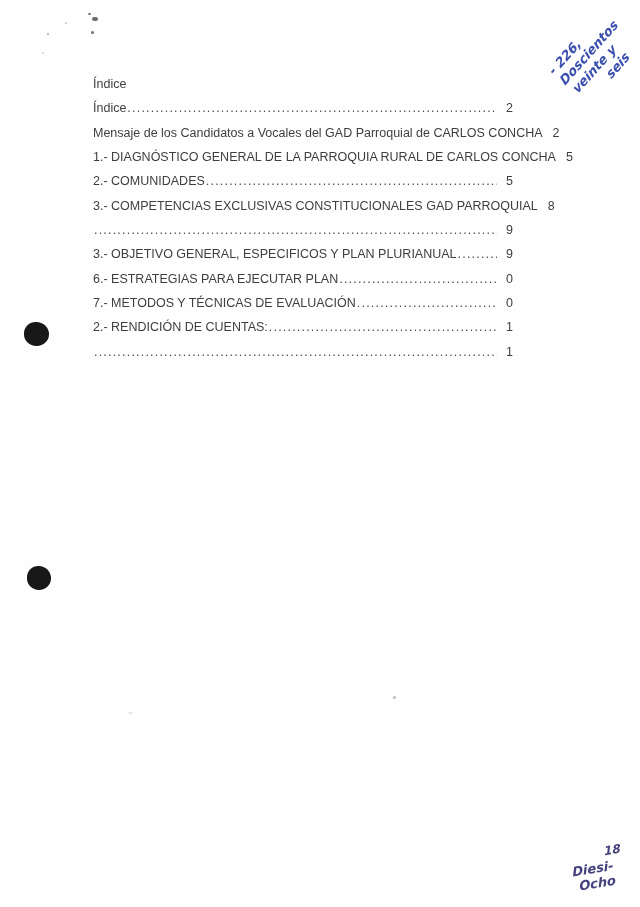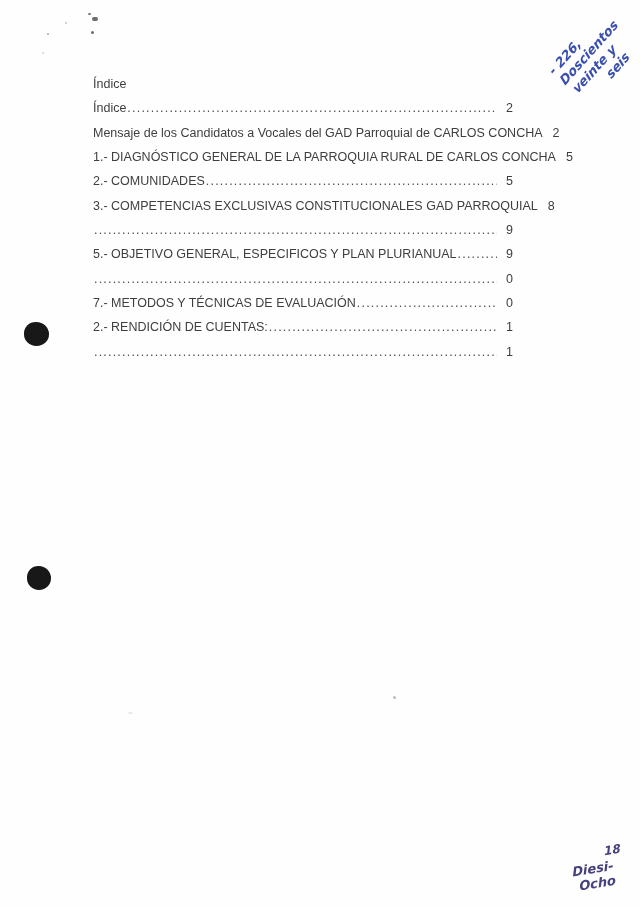--- a/index.html
+++ b/index.html
@@ -151,25 +151,26 @@
     <div class="toc-row">
       <span class="label">3.- COMPETENCIAS EXCLUSIVAS CONSTITUCIONALES GAD PARROQUIAL</span>
       <span class="leader">........................................................................................................................................................................................................</span>
       <span class="pageno">8</span>
     </div>
     <div class="toc-row">
       <span class="leader">........................................................................................................................................................................................................</span>
       <span class="pageno">9</span>
     </div>
     <div class="toc-row">
-      <span class="label">5.- OBJETIVO GENERAL, ESPECIFICOS Y PLAN PLURIANUAL</span>
+      <span class="label">3.- OBJETIVO GENERAL, ESPECIFICOS Y PLAN PLURIANUAL</span>
       <span class="leader">........................................................................................................................................................................................................</span>
       <span class="pageno">9</span>
     </div>
     <div class="toc-row">
+      <span class="label">6.- ESTRATEGIAS PARA EJECUTAR PLAN</span>
       <span class="leader">........................................................................................................................................................................................................</span>
       <span class="pageno">0</span>
     </div>
     <div class="toc-row">
       <span class="label">7.- METODOS Y TÉCNICAS DE EVALUACIÓN</span>
       <span class="leader">........................................................................................................................................................................................................</span>
       <span class="pageno">0</span>
     </div>
     <div class="toc-row">
       <span class="label">2.- RENDICIÓN DE CUENTAS:</span>

